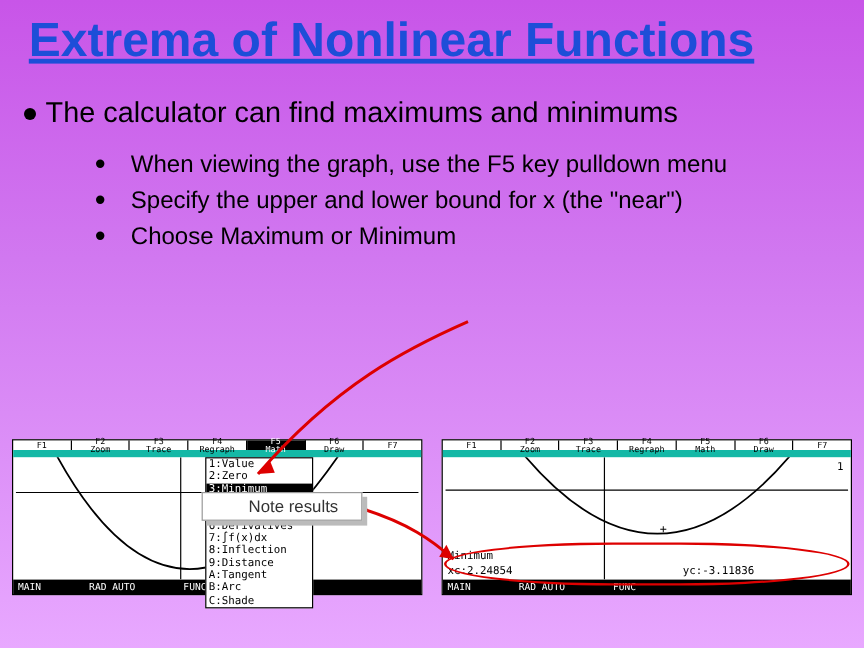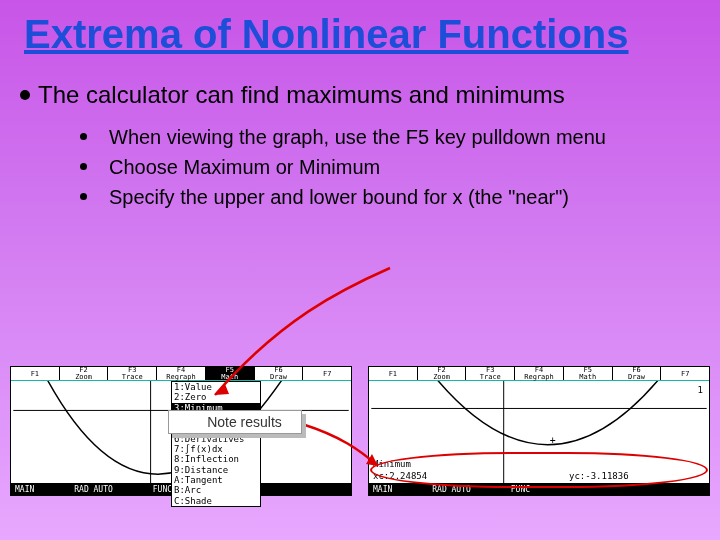--- a/index.html
+++ b/index.html
@@ -63,21 +63,21 @@
     height: 130px;
     background: #fff;
     border: 1px solid #000;
     position: relative;
     font-family: "Lucida Console", monospace;
     font-size: 9px;
     color: #000;
   }
   .calc .tabbar {
     height: 14px;
-    border-bottom: 1px solid #14b8a6;
+    border-bottom: 6px solid #14b8a6;
     display: flex;
   }
   .calc .tab {
     flex: 1;
     border-right: 1px solid #000;
     display: flex;
     flex-direction: column;
     align-items: center;
     justify-content: center;
     font-size: 7px;
@@ -177,25 +177,25 @@
     <div class="dot"></div>
     <div class="text">The calculator can find maximums and minimums</div>
   </div>
   <div class="sub-list">
     <div class="sub-bullet">
       <div class="dot"></div>
       <div class="text">When viewing the graph, use the F5 key pulldown menu</div>
     </div>
     <div class="sub-bullet">
       <div class="dot"></div>
-      <div class="text">Choose Maximum or Minimum</div>
+      <div class="text">Specify the upper and lower bound for x (the "near")</div>
     </div>
     <div class="sub-bullet">
       <div class="dot"></div>
-      <div class="text">Specify the upper and lower bound for x (the "near")</div>
+      <div class="text">Choose Maximum or Minimum</div>
     </div>
   </div>
 </div>
 
 <div class="screens">
 
   <div class="calc">
     <div class="tabbar">
       <div class="tab">
           <span>F1</span>

